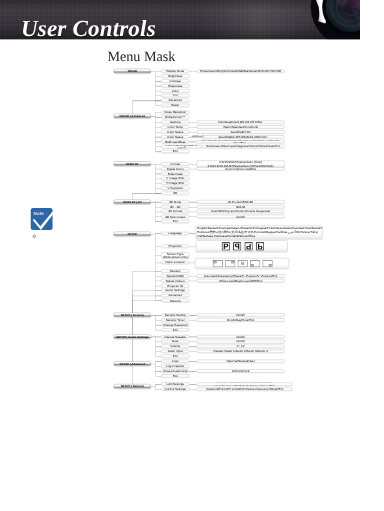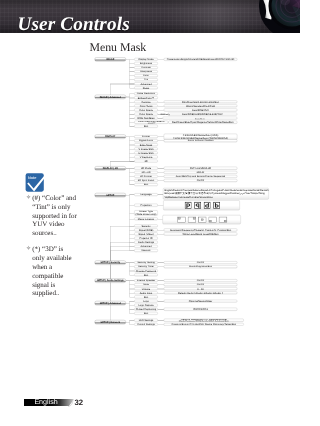--- a/index.html
+++ b/index.html
@@ -345,26 +345,17 @@
 
   <div class="note-icon">
     <svg width="25" height="23" viewBox="0 0 25 23">
       <rect x="0.6" y="3.3" width="18.2" height="18.4" rx="2.1" fill="#2c66a5"></rect>
       <text id="noteword" x="3.0" y="9.1" font-family="Liberation Sans, sans-serif" font-weight="bold" font-size="3.8" fill="#dfe8f3">Note</text>
       <path d="M3.6 12.4 L8.6 18.6 L23.2 1.0 L24.4 1.9 L9.1 21.6 L2.2 13.4 Z" fill="#ffffff"></path>
     </svg>
   </div>
 
   <div class="notes">
-      <div class="note-item"><span class="dia">✧</span><span>(#) “Color” and “Tint” is only supported in for YUV video sources..</span></div>
-      <div class="note-item"><span class="dia">✧</span><span>(*) “3D” is only available when a compatible signal is supplied..</span></div>
+      <div class="note-item"><span class="dia">✧</span></div>
     </div>
 
-  <div class="footer-wrap">
-    <svg class="footer-curve" width="9" height="8.4" viewBox="0 0 9 8.4">
-      <path d="M0 7.3 C 3.2 7.3 4.6 5.0 5.2 0" fill="none" stroke="#b9b9b9" stroke-width="0.5"></path>
-    </svg>
-    <div class="footer-bar"></div>
-    <div class="footer-label">English</div>
-    <div class="pageno">32</div>
-  </div>
 
 </div>
 
 </body></html>

